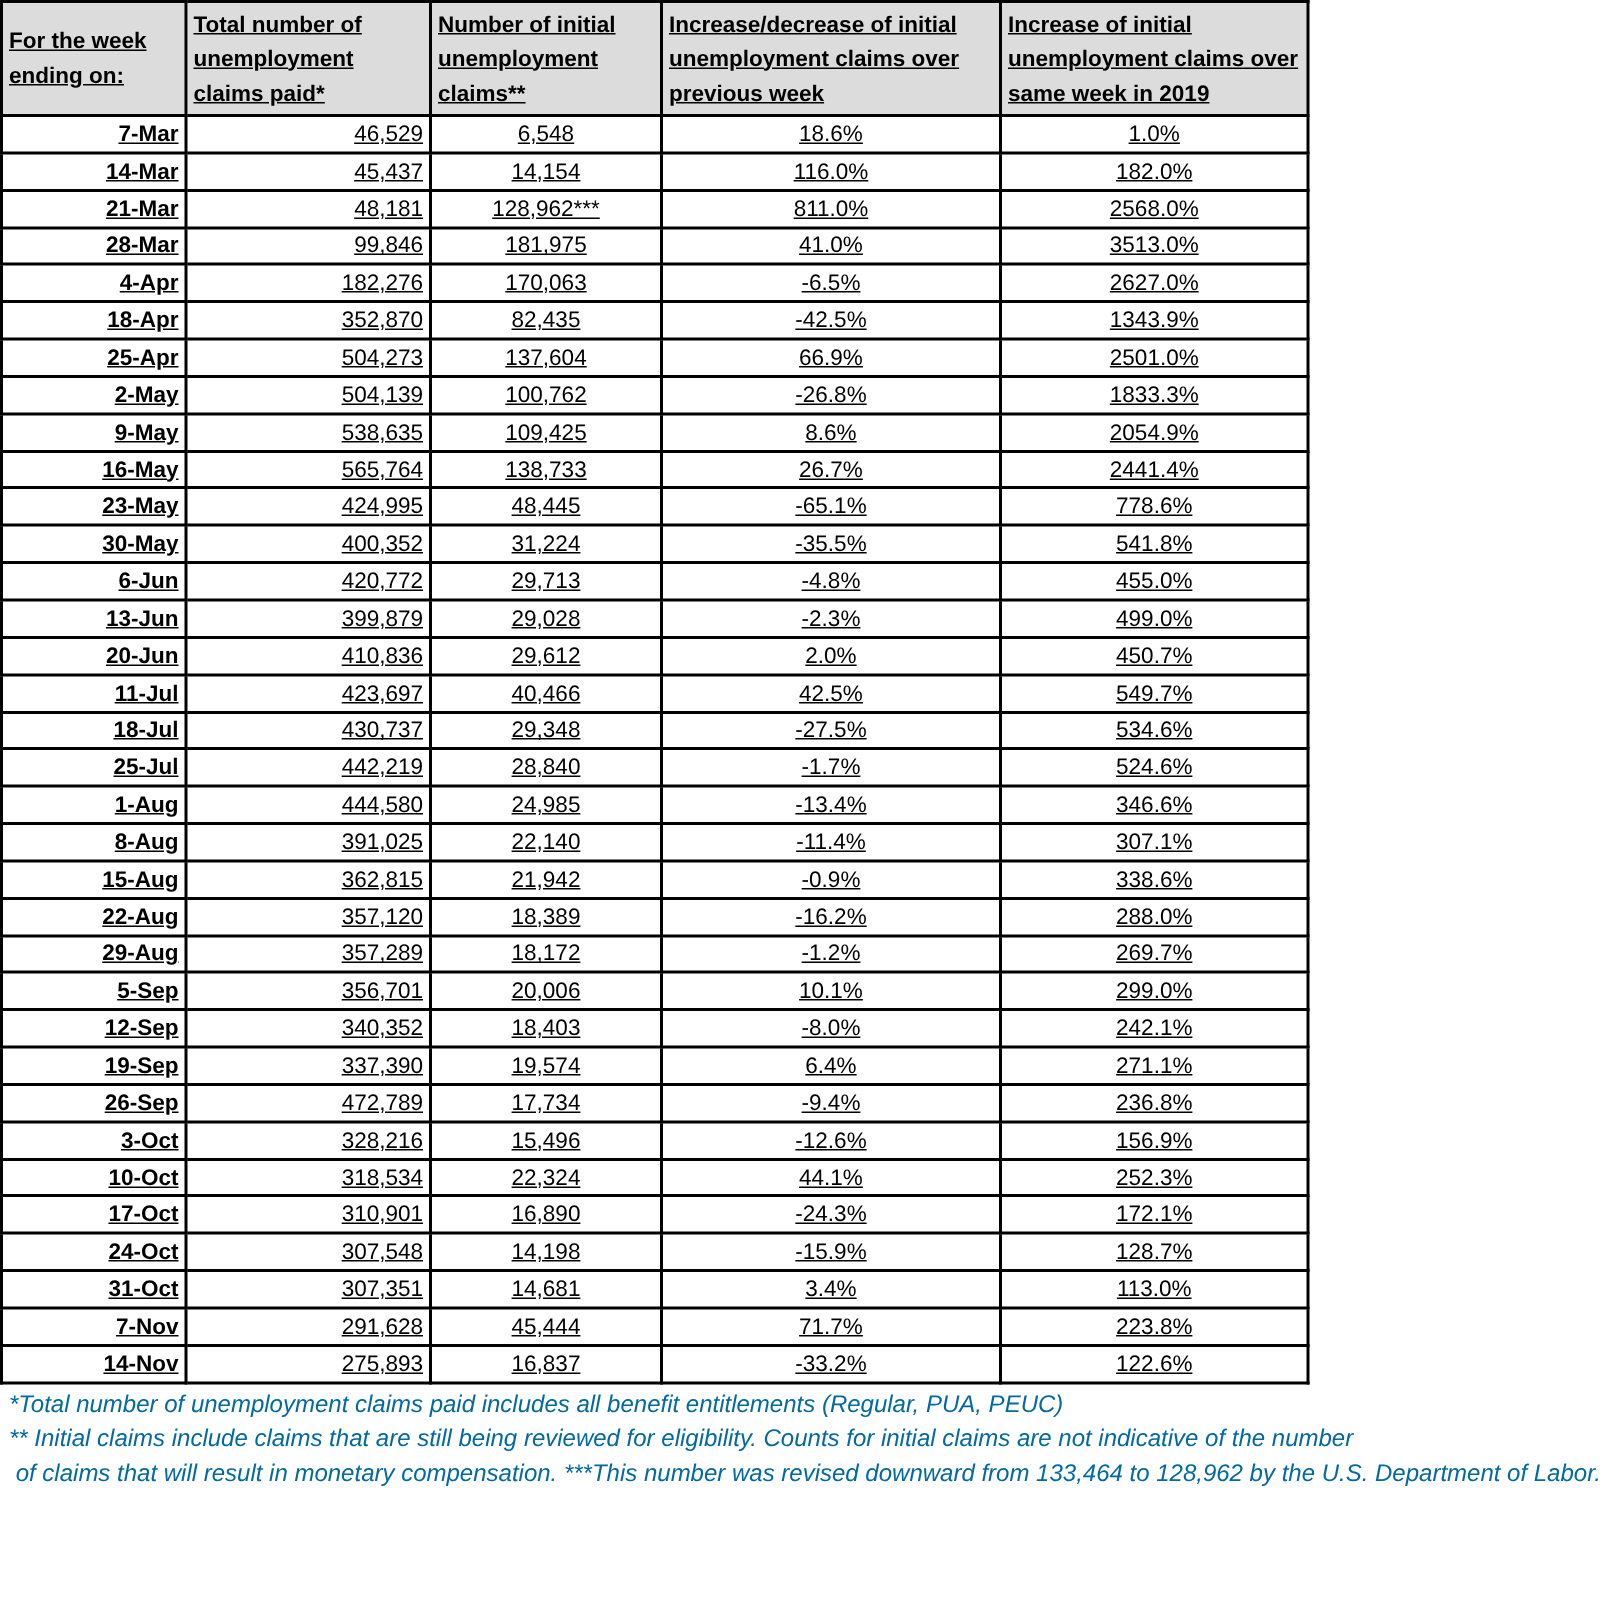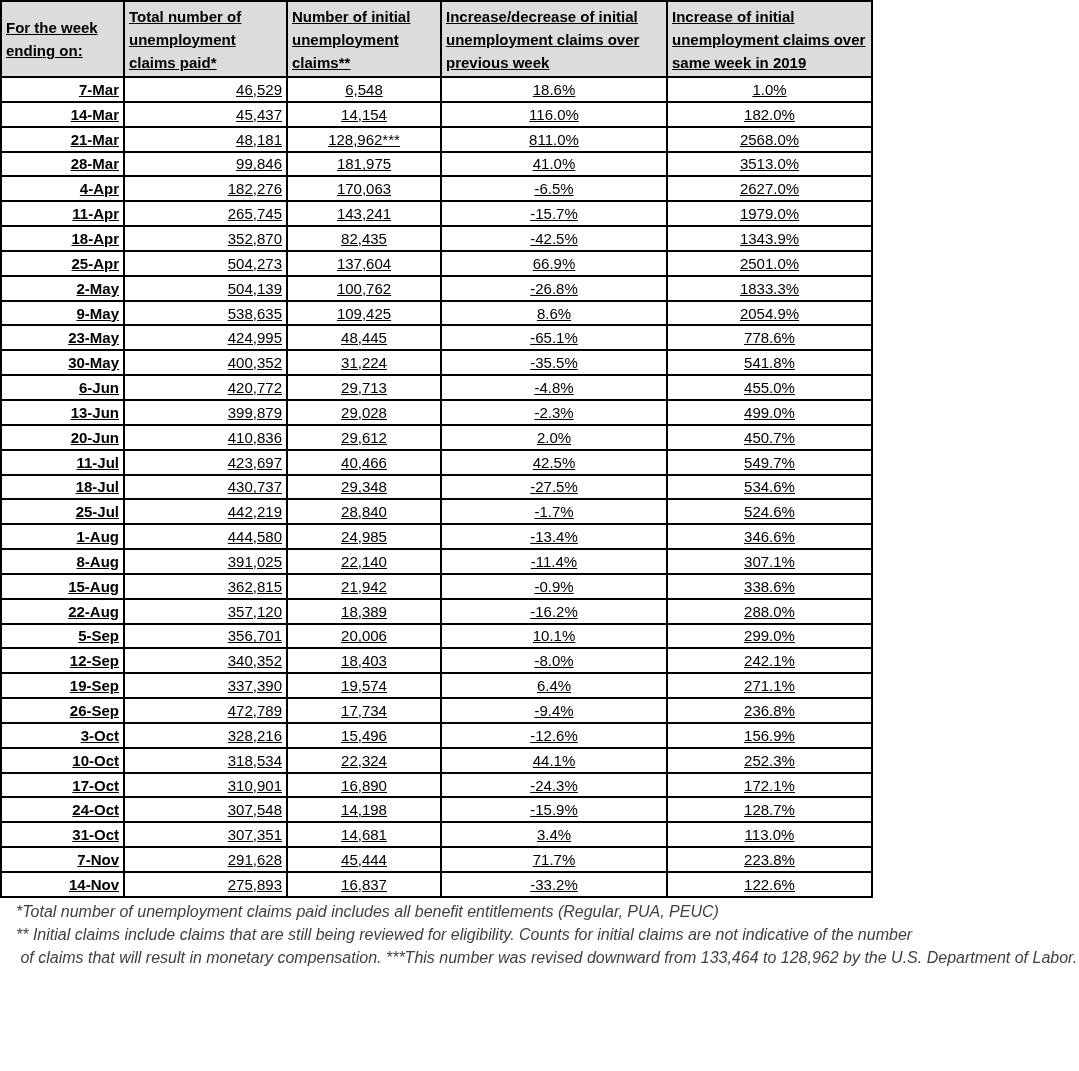--- a/index.html
+++ b/index.html
@@ -46,25 +46,25 @@
     font-size: 15px;
     padding: 0 4px;
     vertical-align: middle;
     background: #ffffff;
   }
   td.col-date  { font-weight: bold; text-align: right; padding-right: 3px; }
   td.col-paid  { text-align: right; padding-right: 6px; }
   td.col-initial, td.col-wow, td.col-yoy { text-align: center; }
   .footnotes {
     margin-top: 2px;
-    padding-left: 16px;
+    padding-left: 6px;
     font-style: italic;
     font-size: 16px;
     line-height: 23px;
-    color: #404040;
+    color: #0369a1;
   }
   .footnote-line {
     white-space: pre-wrap;
   }
 </style>
 </head>
 <body>
 
 <div class="page">
 
@@ -115,27 +115,20 @@
       <td class="col-yoy">3513.0%</td>
     </tr>
         <tr>
       <td class="col-date">4-Apr</td>
       <td class="col-paid">182,276</td>
       <td class="col-initial">170,063</td>
       <td class="col-wow">-6.5%</td>
       <td class="col-yoy">2627.0%</td>
     </tr>
         <tr>
-      <td class="col-date">11-Apr</td>
-      <td class="col-paid">265,745</td>
-      <td class="col-initial">143,241</td>
-      <td class="col-wow">-15.7%</td>
-      <td class="col-yoy">1979.0%</td>
-    </tr>
-        <tr>
       <td class="col-date">18-Apr</td>
       <td class="col-paid">352,870</td>
       <td class="col-initial">82,435</td>
       <td class="col-wow">-42.5%</td>
       <td class="col-yoy">1343.9%</td>
     </tr>
         <tr>
       <td class="col-date">25-Apr</td>
       <td class="col-paid">504,273</td>
       <td class="col-initial">137,604</td>
@@ -150,20 +143,27 @@
       <td class="col-yoy">1833.3%</td>
     </tr>
         <tr>
       <td class="col-date">9-May</td>
       <td class="col-paid">538,635</td>
       <td class="col-initial">109,425</td>
       <td class="col-wow">8.6%</td>
       <td class="col-yoy">2054.9%</td>
     </tr>
         <tr>
+      <td class="col-date">16-May</td>
+      <td class="col-paid">565,764</td>
+      <td class="col-initial">138,733</td>
+      <td class="col-wow">26.7%</td>
+      <td class="col-yoy">2441.4%</td>
+    </tr>
+        <tr>
       <td class="col-date">23-May</td>
       <td class="col-paid">424,995</td>
       <td class="col-initial">48,445</td>
       <td class="col-wow">-65.1%</td>
       <td class="col-yoy">778.6%</td>
     </tr>
         <tr>
       <td class="col-date">30-May</td>
       <td class="col-paid">400,352</td>
       <td class="col-initial">31,224</td>
@@ -234,20 +234,27 @@
       <td class="col-yoy">338.6%</td>
     </tr>
         <tr>
       <td class="col-date">22-Aug</td>
       <td class="col-paid">357,120</td>
       <td class="col-initial">18,389</td>
       <td class="col-wow">-16.2%</td>
       <td class="col-yoy">288.0%</td>
     </tr>
         <tr>
+      <td class="col-date">29-Aug</td>
+      <td class="col-paid">357,289</td>
+      <td class="col-initial">18,172</td>
+      <td class="col-wow">-1.2%</td>
+      <td class="col-yoy">269.7%</td>
+    </tr>
+        <tr>
       <td class="col-date">5-Sep</td>
       <td class="col-paid">356,701</td>
       <td class="col-initial">20,006</td>
       <td class="col-wow">10.1%</td>
       <td class="col-yoy">299.0%</td>
     </tr>
         <tr>
       <td class="col-date">12-Sep</td>
       <td class="col-paid">340,352</td>
       <td class="col-initial">18,403</td>

